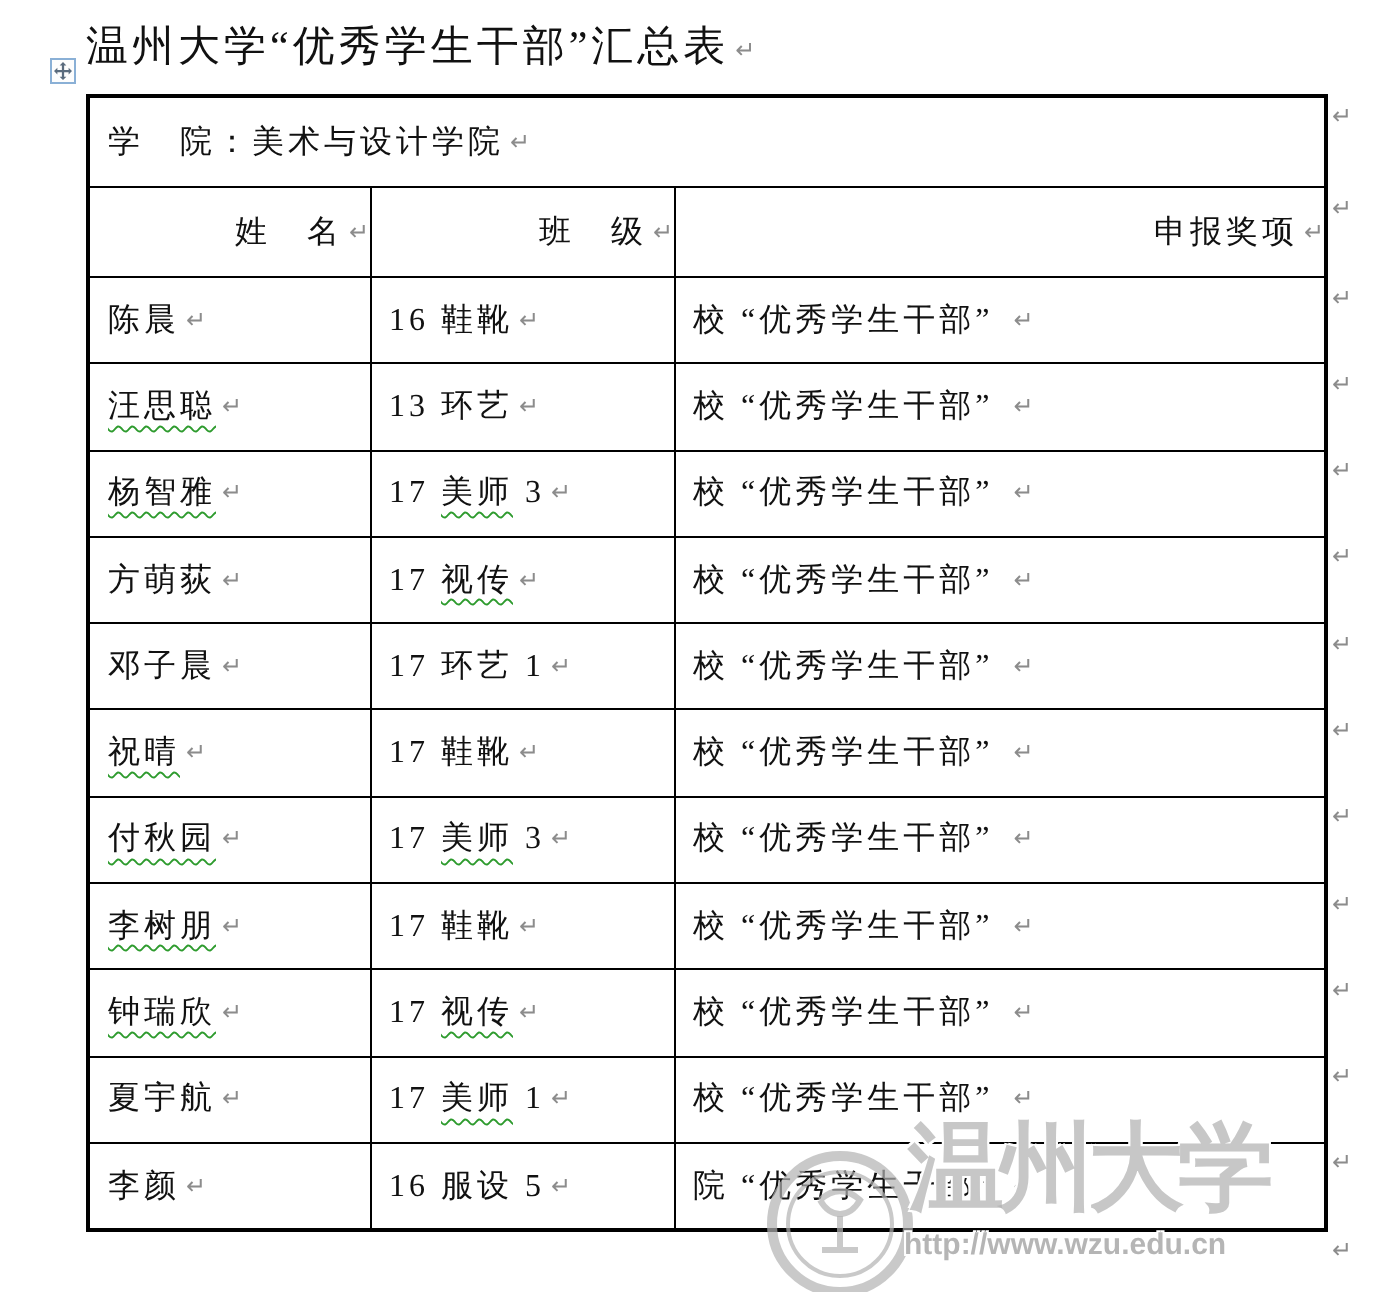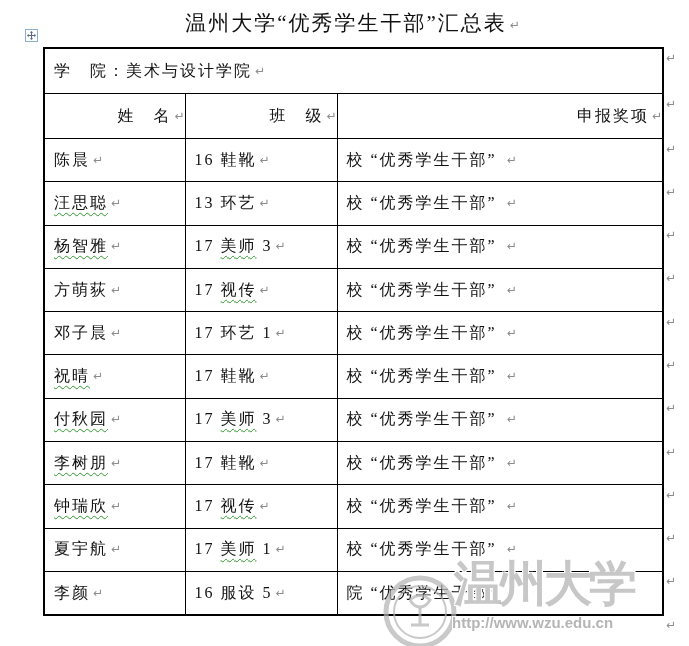--- a/index.html
+++ b/index.html
@@ -5,21 +5,21 @@
   html,body{margin:0;padding:0;}
   #page{
     position:relative;width:689px;height:646px;background:#ffffff;
     overflow:hidden;
     font-family:"Liberation Serif","DejaVu Serif",serif;
     color:#111;
   }
   
   #doc-title{
     position:absolute;left:43px;top:9px;width:619px;
-    text-align:center;font-size:21px;letter-spacing:2px;white-space:nowrap;
+    font-size:21px;letter-spacing:2px;white-space:nowrap;
   }
   
   #move-handle{
     position:absolute;left:25px;top:29px;width:13px;height:13px;
     border:1px solid #8ab0d6;background:#fdfdfd;
     display:flex;align-items:center;justify-content:center;box-sizing:border-box;
   }
   
   #doc-table{
     position:absolute;left:43px;top:47px;width:619px;

